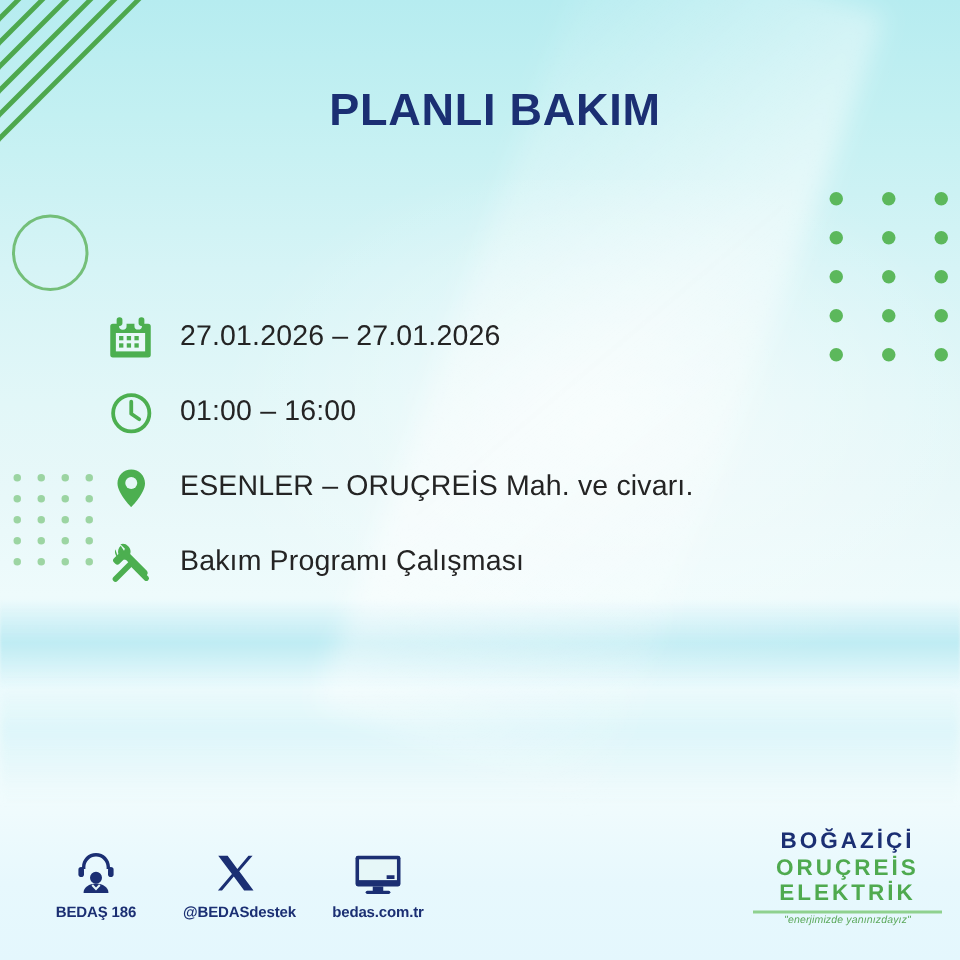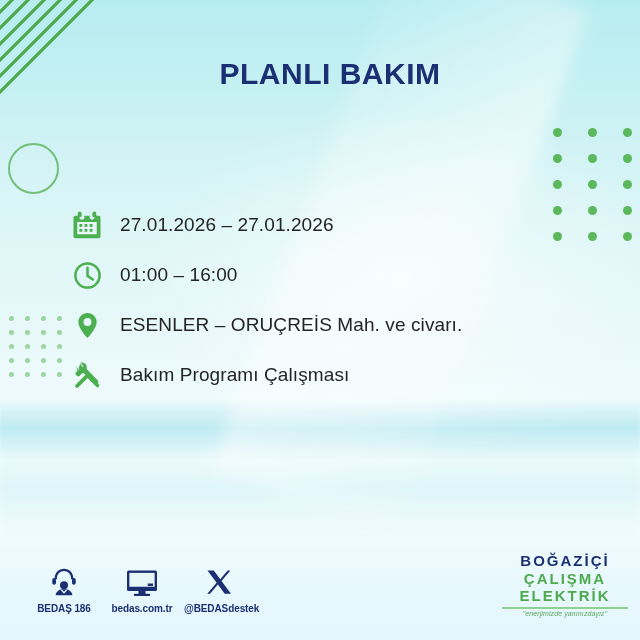--- a/index.html
+++ b/index.html
@@ -107,21 +107,21 @@
     margin-right: 16px;
   }
   .info-text {
     font-size: 19px; color: #242424; font-weight: 400;
     letter-spacing: .1px; white-space: nowrap;
   }
 
   
   .footer-left {
     position: absolute; left: 28px; top: 564px;
-    display: flex; align-items: flex-start; gap: 6px;
+    display: flex; align-items: flex-start; gap: 22px;
   }
   .foot-item {
     width: 72px; text-align: center;
   }
   .foot-icon {
     height: 34px; display: flex; align-items: flex-end; justify-content: center;
   }
   .foot-label {
     margin-top: 5px;
     font-size: 10px; font-weight: 700; color: #1b2f73;
@@ -312,43 +312,43 @@
           <path d="M12 11.4a3.0 3.0 0 1 0 0 6.0 3.0 3.0 0 0 0 0-6.0z"></path>
           <path d="M12 17.2c-3.4 0-6.2 2.1-6.2 4.4V22h12.4v-.4c0-2.3-2.8-4.4-6.2-4.4z"></path>
           <path d="M10.1 18.0l1.9 2.0 1.9-2.0" fill="none" stroke="#e6f7f8" stroke-width="1.0"></path>
         </svg>
       </span>
       <div class="foot-label">BEDAŞ 186</div>
     </div>
 
     <div class="foot-item">
       <span class="foot-icon">
+        <svg width="30" height="30" viewBox="0 0 24 24" fill="#1b2f73">
+          <path d="M2.0 2.0h5.0l5.2 7.0 5.9-7.0h2.2l-7.1 8.3 7.6 10.2h-5.0l-5.5-7.4-6.3 7.4H1.8l7.5-8.8z"></path>
+        </svg>
+      </span>
+      <div class="foot-label">@BEDASdestek</div>
+    </div>
+
+    <div class="foot-item">
+      <span class="foot-icon">
         <svg width="34" height="30" viewBox="0 0 26 24" fill="#1b2f73">
           <rect x="1.0" y="2.0" width="24" height="16.4" rx="1.3"></rect>
           <rect x="2.9" y="3.9" width="20.2" height="11.1" fill="#e6f7f8"></rect>
           <rect x="10.2" y="18.4" width="5.6" height="2.6"></rect>
           <rect x="6.4" y="20.6" width="13.2" height="1.8" rx=".9"></rect>
           <rect x="17.6" y="12.4" width="4.2" height="2.0" fill="#1b2f73"></rect>
         </svg>
       </span>
       <div class="foot-label">bedas.com.tr</div>
     </div>
 
-    <div class="foot-item">
-      <span class="foot-icon">
-        <svg width="30" height="30" viewBox="0 0 24 24" fill="#1b2f73">
-          <path d="M2.0 2.0h5.0l5.2 7.0 5.9-7.0h2.2l-7.1 8.3 7.6 10.2h-5.0l-5.5-7.4-6.3 7.4H1.8l7.5-8.8z"></path>
-        </svg>
-      </span>
-      <div class="foot-label">@BEDASdestek</div>
-    </div>
-
   </div>
 
   <div class="brand">
     <div class="brand-l1">BOĞAZİÇİ</div>
-    <div class="brand-l2">ÇALIŞMA</div>
+    <div class="brand-l2">ORUÇREİS</div>
     <div class="brand-l3">ELEKTRİK</div>
     <div class="brand-rule"></div>
     <div class="brand-tag">"enerjimizde yanınızdayız"</div>
   </div>
 
 </div>
 
 </body></html>

